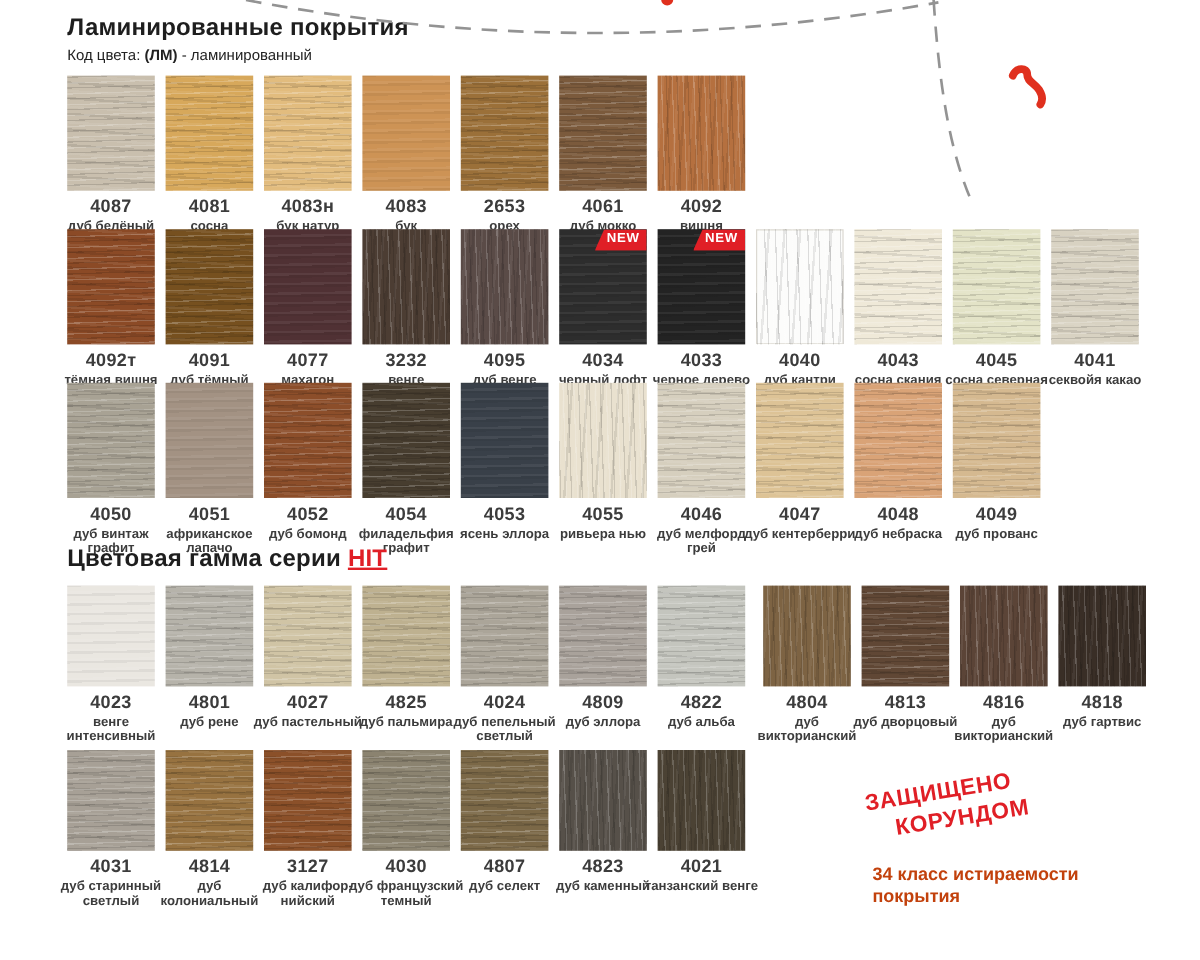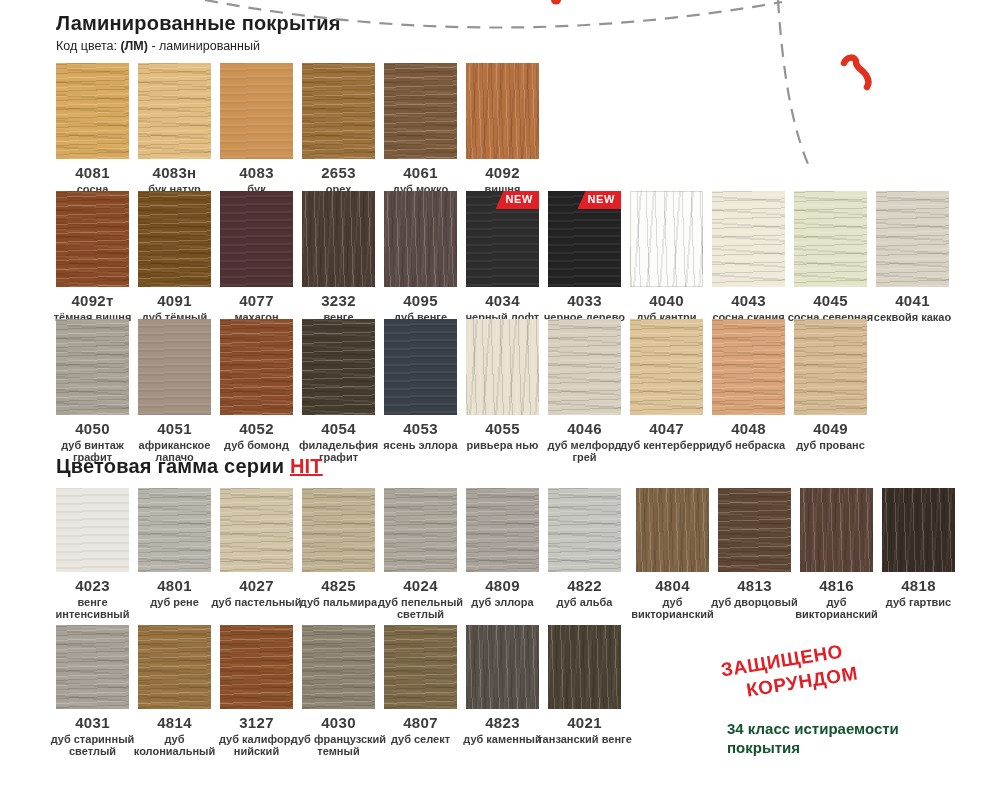--- a/index.html
+++ b/index.html
@@ -51,39 +51,48 @@
   .name { font-size:11px; font-weight:700; color:#3c3c3c; margin-top:1px; }
   
   .stamp {
     position:absolute; left:722px; top:648px; transform:rotate(-9deg);
     color:var(--accent); font-size:19px; font-weight:700; letter-spacing:.5px; line-height:1.25;
     white-space:nowrap;
   }
   .stamp .l2 { margin-left:22px; }
   .note {
     position:absolute; left:727px; top:720px; width:230px;
-    font-size:15px; font-weight:700; color:#14532d; line-height:1.25;
+    font-size:15px; font-weight:700; color:#c2410c; line-height:1.25;
   }
   
   .decor { position:absolute; inset:0; pointer-events:none; }
   .decor .dash { fill:none; stroke:var(--dash); stroke-width:2.2; stroke-dasharray:13 9; }
   .decor .redline { fill:none; stroke:var(--decor-red); stroke-width:6.5; stroke-linecap:round; }
   .decor .redblob { fill:var(--decor-red); }
 </style>
 </head>
 <body>
 
 <div class="page" style="--accent: #e01f26; --dash: #939393; --decor-red: #e0301e;">
 
   <div class="section" id="lm-section">
     <div class="sec-title">Ламинированные покрытия</div>
     <div class="sec-sub"><span>Код цвета: </span><span class="b">(ЛМ)</span><span> - ламинированный</span></div>
     <div class="rows">
       <div class="row">
           <div class="cell">
+    <div class="tile g-h" style="--c: #c9bfae;">
+      
+    </div>
+    <div class="lbl">
+      <div class="code">4087</div>
+      <div class="name">дуб белёный</div>
+    </div>
+  </div>
+          <div class="cell">
     <div class="tile g-h" style="--c: #d7a85b;">
       
     </div>
     <div class="lbl">
       <div class="code">4081</div>
       <div class="name">сосна</div>
     </div>
   </div>
           <div class="cell">
     <div class="tile g-h" style="--c: #e2bc7e;">

